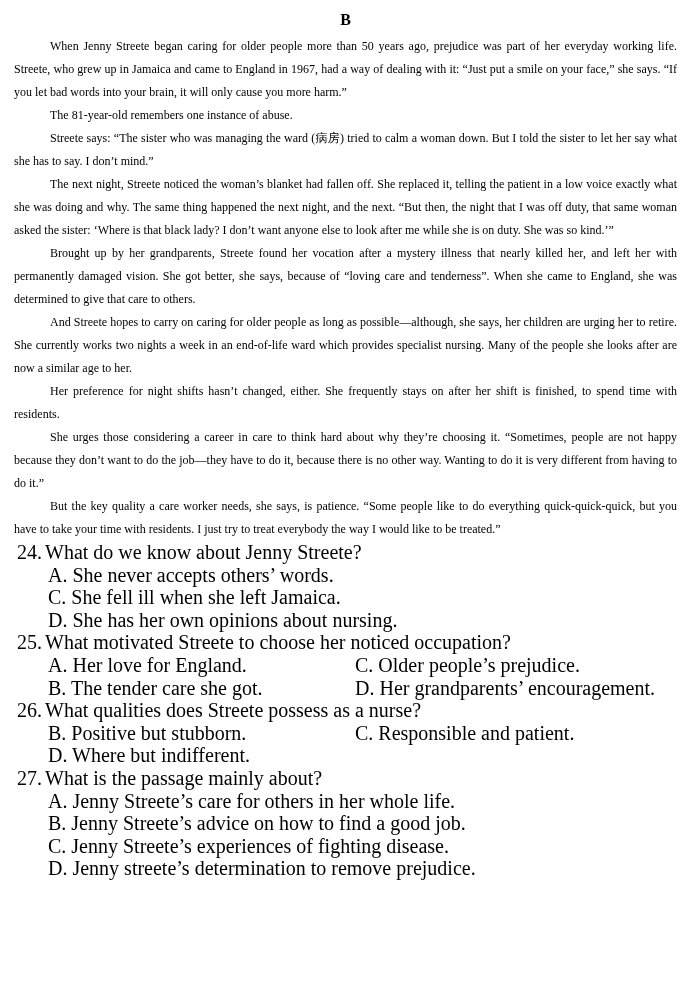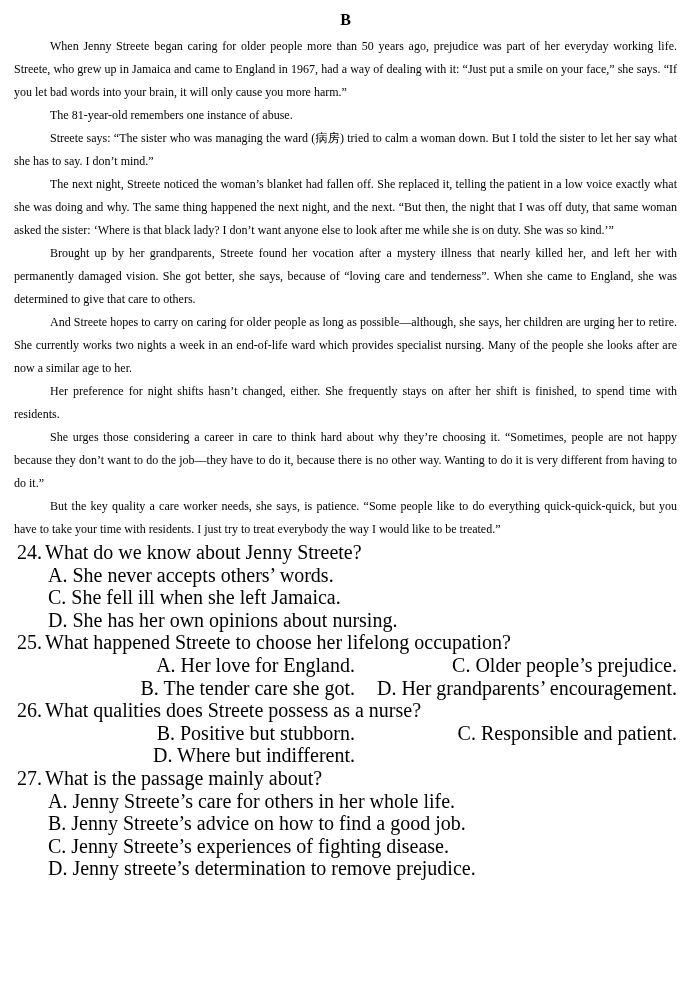--- a/index.html
+++ b/index.html
@@ -37,21 +37,20 @@
   .q-num {
     flex: 0 0 31px;
     padding-left: 3px;
   }
   .q-text { flex: 1; }
   .options { padding-left: 34px; }
   .options .option { white-space: nowrap; }
   .options.two-col {
     display: grid;
     grid-template-columns: 307px 1fr;
-    text-align: right;
   }
 </style>
 </head>
 <body>
 
 <div class="page">
   <div class="section-label">B</div>
 
   <div class="passage" id="passage">
       <p class="para">When Jenny Streete began caring for older people more than 50 years ago, prejudice was part of her everyday working life. Streete, who grew up in Jamaica and came to England in 1967, had a way of dealing with it: “Just put a smile on your face,” she says. “If you let bad words into your brain, it will only cause you more harm.”</p>
@@ -73,21 +72,21 @@
         </div>
         <div class="options single">
           <div class="option">A. She never accepts others’ words.</div>
           <div class="option">C. She fell ill when she left Jamaica.</div>
           <div class="option">D. She has her own opinions about nursing.</div>
         </div>
       </div>
       <div class="question">
         <div class="q-head">
           <span class="q-num">25.</span>
-          <span class="q-text">What happened Streete to choose her lifelong occupation?</span>
+          <span class="q-text">What motivated Streete to choose her noticed occupation?</span>
         </div>
         <div class="options two-col">
           <div class="option">A. Her love for England.</div>
           <div class="option">C. Older people’s prejudice.</div>
           <div class="option">B. The tender care she got.</div>
           <div class="option">D. Her grandparents’ encouragement.</div>
         </div>
       </div>
       <div class="question">
         <div class="q-head">

